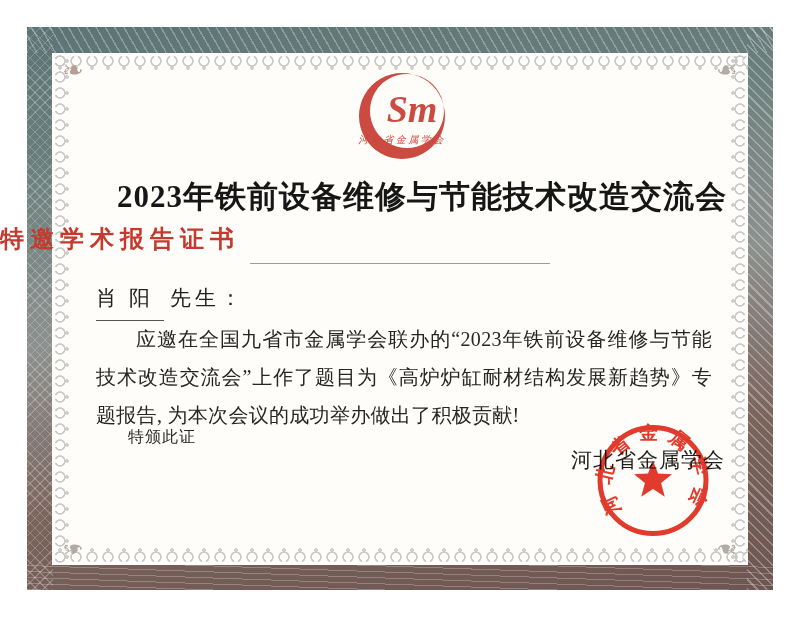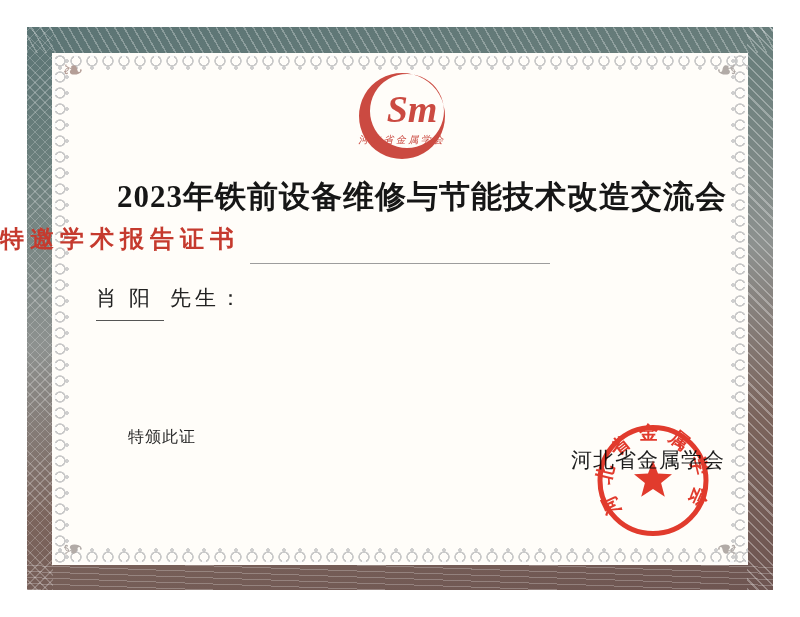--- a/index.html
+++ b/index.html
@@ -95,20 +95,21 @@
   </svg>
 
   <div class="title">2023年铁前设备维修与节能技术改造交流会</div>
   <div class="subtitle">特邀学术报告证书</div>
   <div class="subtitle-rule"></div>
 
   <div class="salutation">
     <span class="name">肖阳</span><span class="suffix">先生：</span>
   </div>
 
+  <div class="body-text">应邀在全国九省市金属学会联办的“2023年铁前设备维修与节能技术改造交流会”上作了题目为《高炉炉缸耐材结构发展新趋势》专题报告, 为本次会议的成功举办做出了积极贡献!</div>
   <div class="closing">特颁此证</div>
 
   <div class="issuer">河北省金属学会</div>
 
   <svg class="seal" viewBox="0 0 120 120">
     <circle cx="60" cy="60" r="53" fill="none" stroke="#df2c1e" stroke-width="5"></circle>
     <polygon points="60,40 65,53.1 79,53.8 68.1,62.6 71.8,76.2 60,68.5 48.2,76.2 51.9,62.6 41,53.8 55,53.1" fill="#df2c1e"></polygon>
     <path id="sealArc" d="M 24,82 A 42,42 0 1 1 96,82" fill="none"></path>
     <text font-size="19" fill="#df2c1e" font-weight="bold" letter-spacing="9" font-family="'Liberation Serif',serif">
       <textPath href="#sealArc" startOffset="50%" text-anchor="middle">河北省金属学会</textPath>

